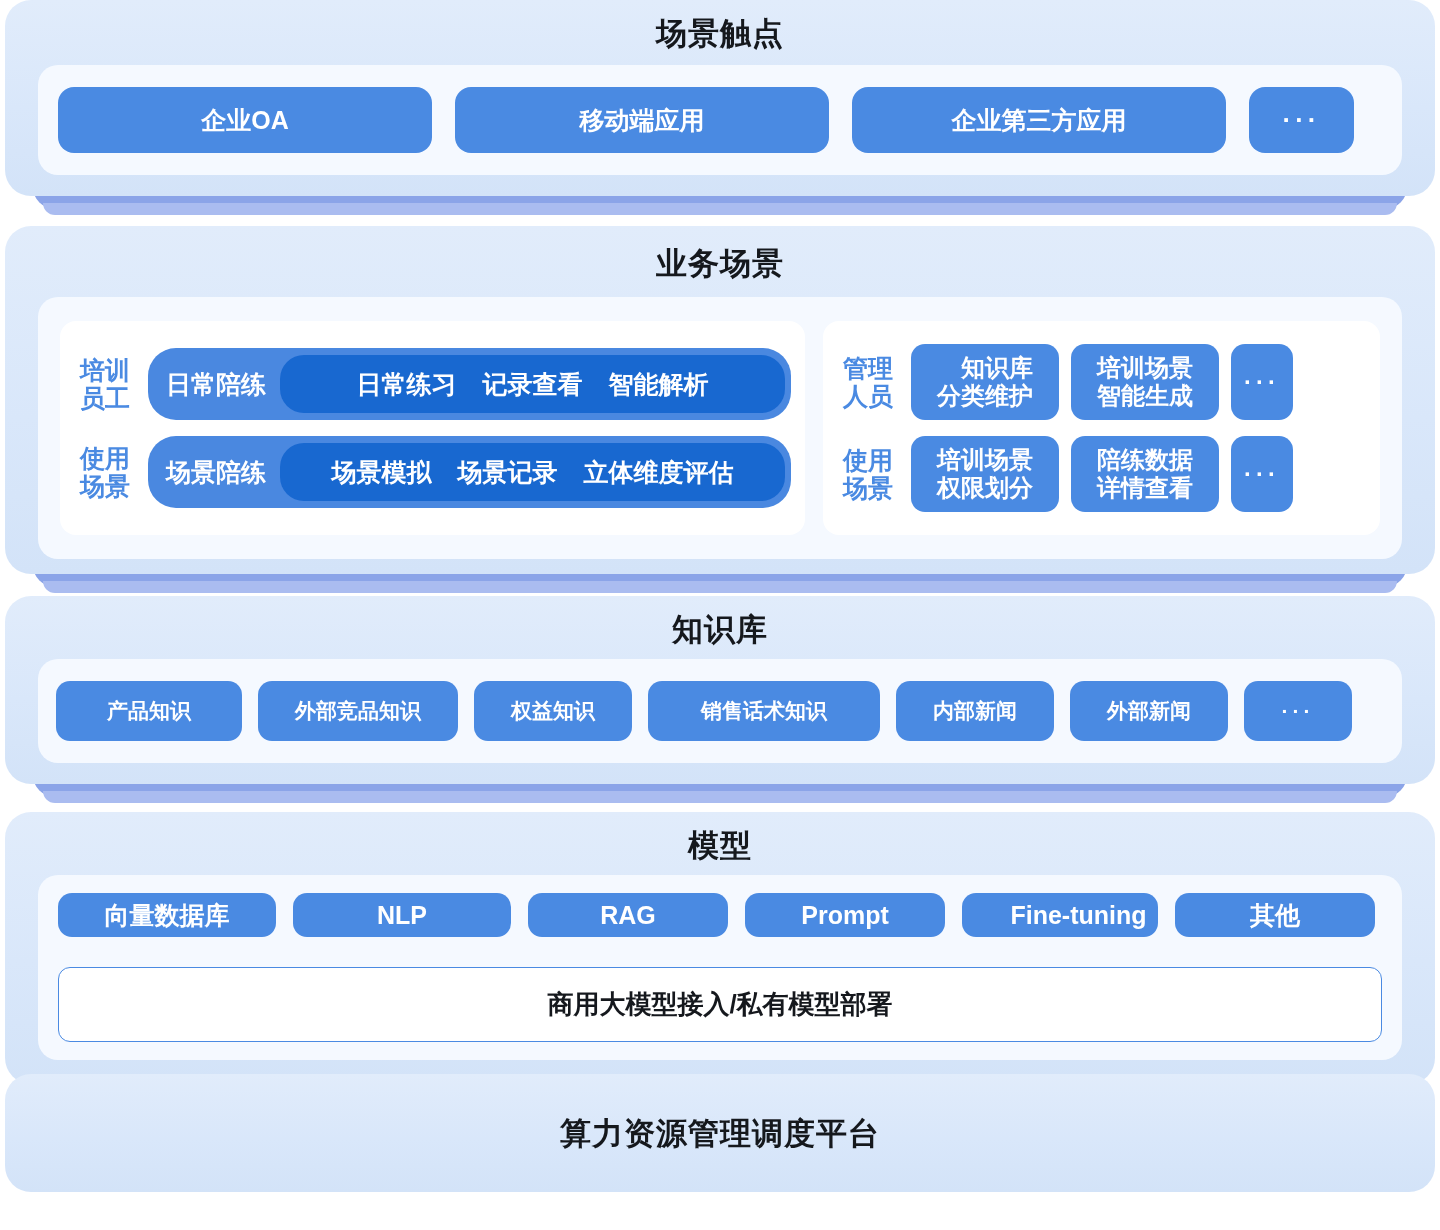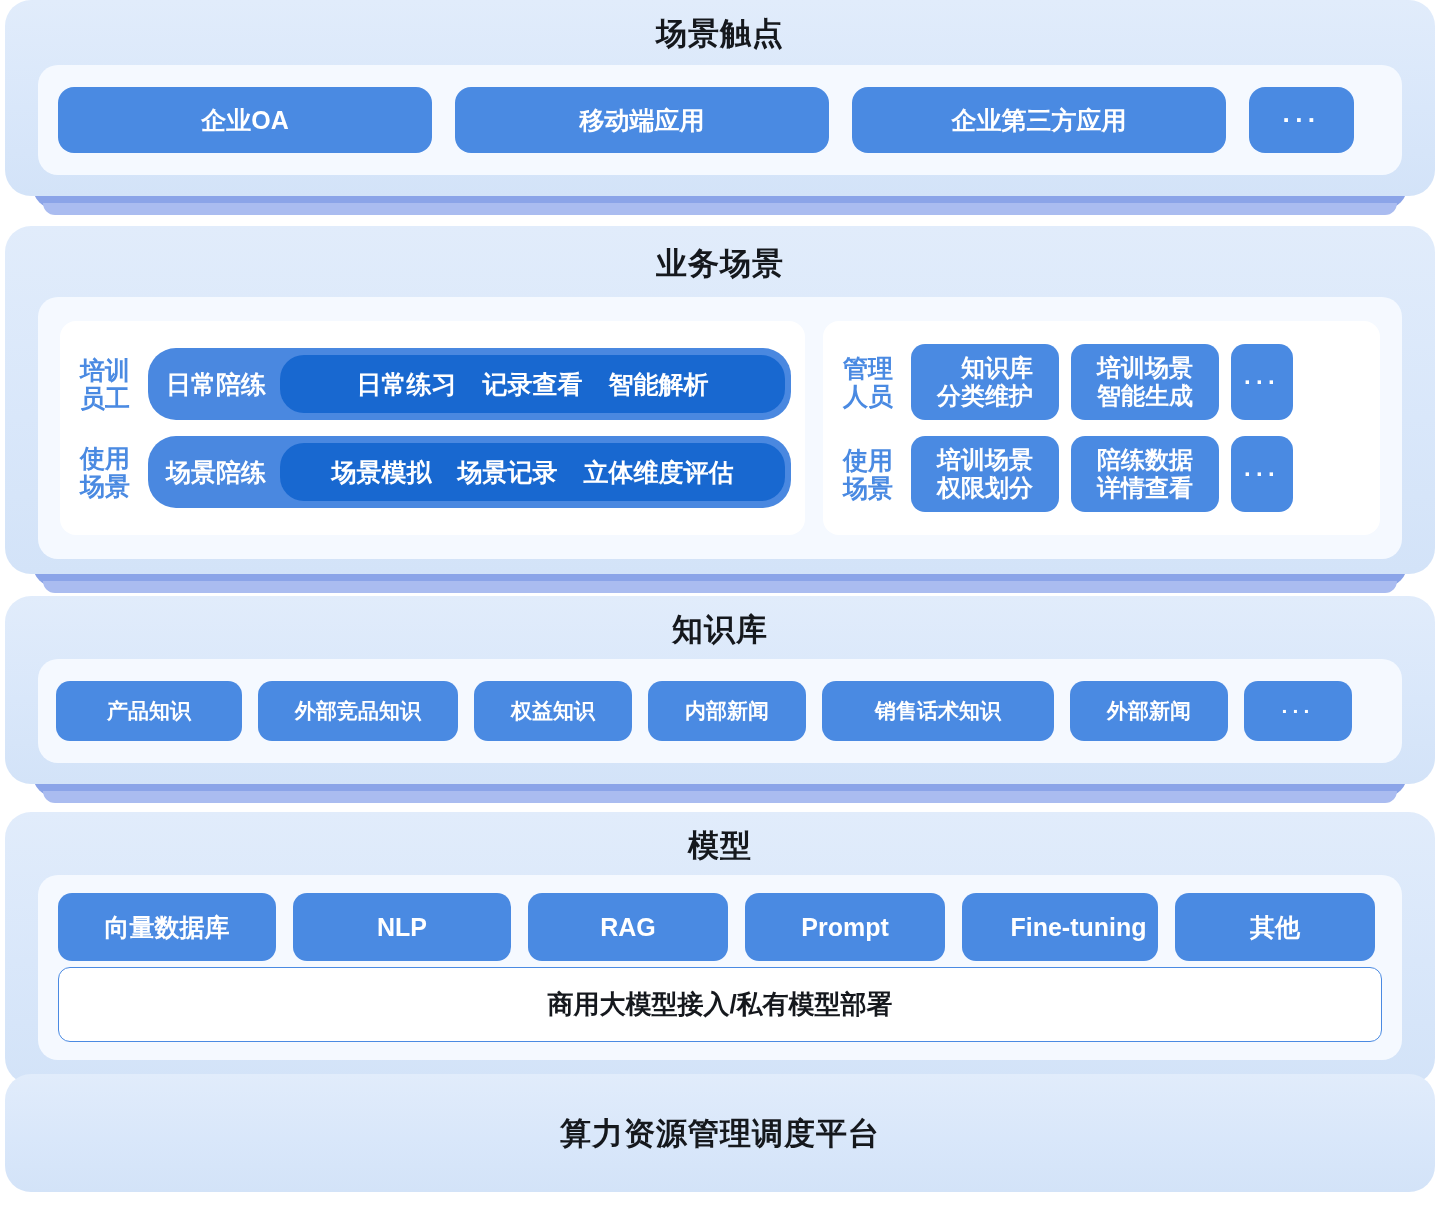--- a/index.html
+++ b/index.html
@@ -230,21 +230,21 @@
     display: flex;
     flex-direction: column;
     gap: 16px;
     box-sizing: border-box;
   }
   .model-chips {
     display: flex;
     gap: 17px;
     height: 58px;
   }
-  #sec-model .chip { height: 68px; font-size: 25px; }
+  #sec-model .chip { height: 44px; font-size: 25px; }
   .md-0 { flex: 0 0 218px; }
   .md-1 { flex: 0 0 218px; }
   .md-2 { flex: 0 0 200px; }
   .md-3 { flex: 0 0 200px; }
   .md-4 { flex: 0 0 196px; padding-left: 37px; }
   .md-5 { flex: 0 0 200px; }
   .model-deploy {
     flex: 1;
     background: #ffffff;
     border: 1.6px solid #4a8ae2;
@@ -344,22 +344,22 @@
   </div>
 
   <div class="layer" id="sec-knowledge">
     <div class="layer-plinth"></div>
     <div class="layer-body">
       <div class="sec-title">知识库</div>
       <div class="panel">
         <div class="chip kb-0">产品知识</div>
         <div class="chip kb-1">外部竞品知识</div>
         <div class="chip kb-2">权益知识</div>
+        <div class="chip kb-3">销售话术知识</div>
         <div class="chip kb-4">内部新闻</div>
-        <div class="chip kb-3">销售话术知识</div>
         <div class="chip kb-5">外部新闻</div>
         <div class="chip kb-6 dots">···</div>
       </div>
     </div>
   </div>
 
   <div class="layer" id="sec-model">
     <div class="layer-plinth"></div>
     <div class="layer-body">
       <div class="sec-title">模型</div>

